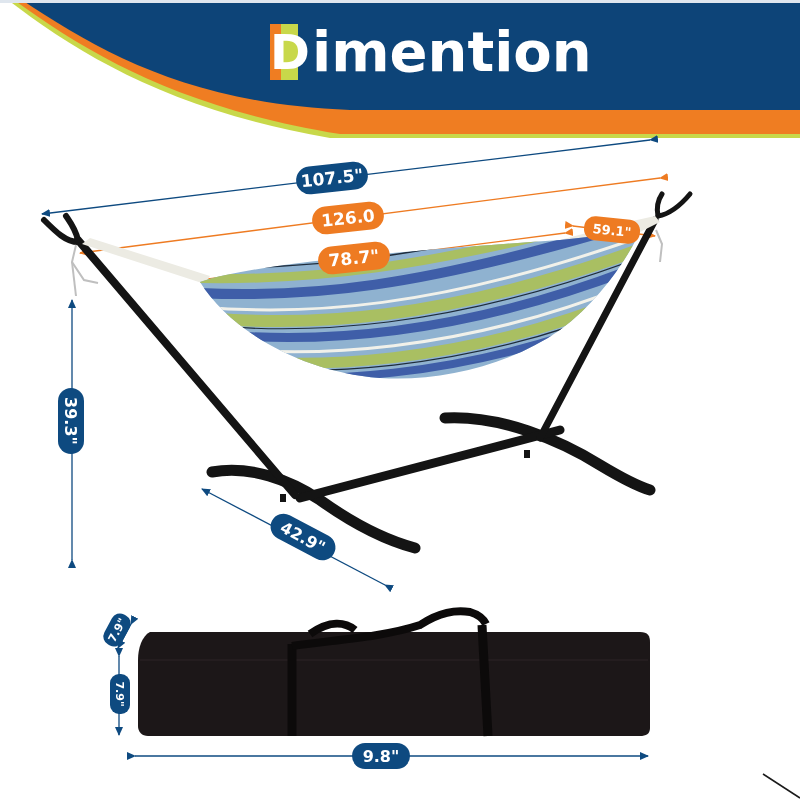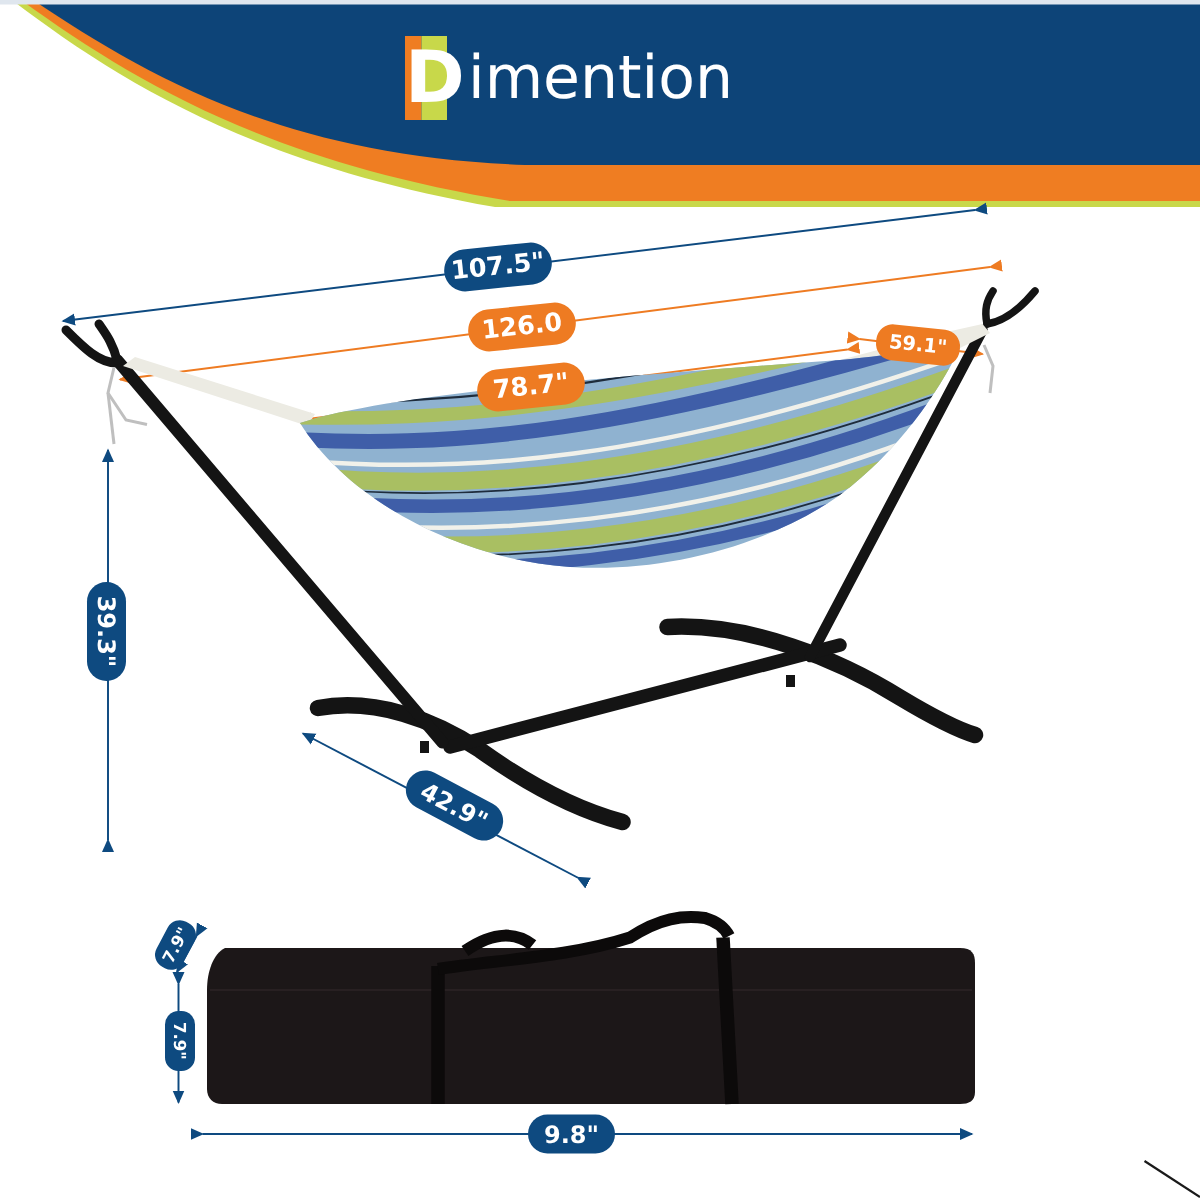--- a/index.html
+++ b/index.html
@@ -3,21 +3,21 @@
 <meta charset="utf-8">
 <style>
   html,body{margin:0;padding:0;background:#fff;}
   body{width:800px;height:800px;position:relative;overflow:hidden;font-family:"Liberation Sans",sans-serif;}
   #stage{position:absolute;left:0;top:0;width:800px;height:800px;}
   .title-wrap{position:absolute;left:270px;top:24px;height:56px;display:flex;align-items:center;}
   .initial-box{position:relative;width:28px;height:56px;margin-right:0;}
   .initial-box .o{position:absolute;left:0;top:0;width:11px;height:56px;background:#ef7d22;}
   .initial-box .g{position:absolute;left:11px;top:0;width:17px;height:56px;background:#c8d84a;}
   .initial-letter{position:absolute;left:0;top:0;width:40px;height:56px;color:#fff;font-weight:bold;font-size:48px;line-height:56px;text-align:center;font-family:"DejaVu Sans",sans-serif;}
-  .title-rest{color:#fff;font-weight:normal;font-size:40px;line-height:56px;margin-left:14px;font-family:"DejaVu Sans",sans-serif;letter-spacing:0px;}
+  .title-rest{color:#fff;font-weight:bold;font-size:56px;line-height:56px;margin-left:14px;font-family:"DejaVu Sans",sans-serif;letter-spacing:0px;}
   .pill{position:absolute;display:flex;align-items:center;justify-content:center;color:#fff;font-weight:bold;font-family:"DejaVu Sans",sans-serif;border-radius:14px;white-space:nowrap;}
   .pill.blue{background:#0e4a80;}
   .pill.orange{background:#ee7b22;}
 </style>
 </head>
 <body>
 
 <div id="stage">
 
   <svg width="800" height="800" viewBox="0 0 800 800" style="position:absolute;left:0;top:0;">

